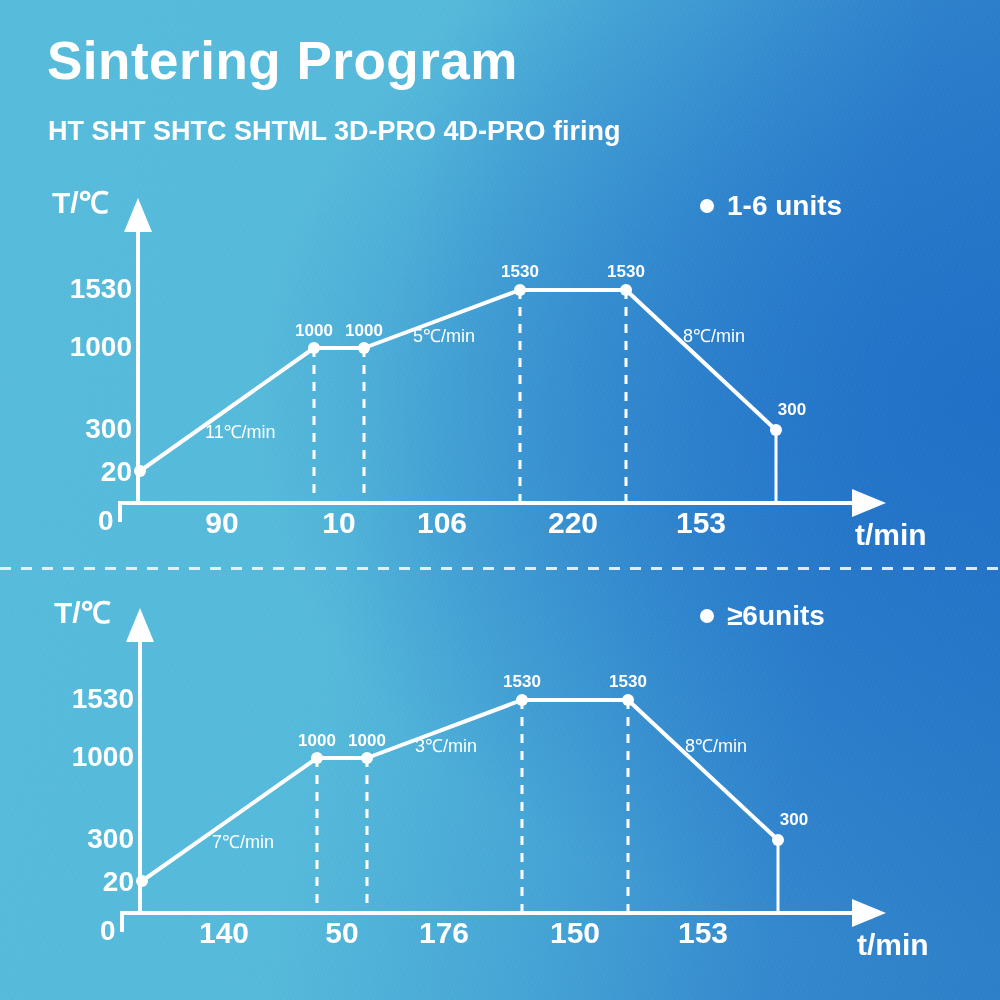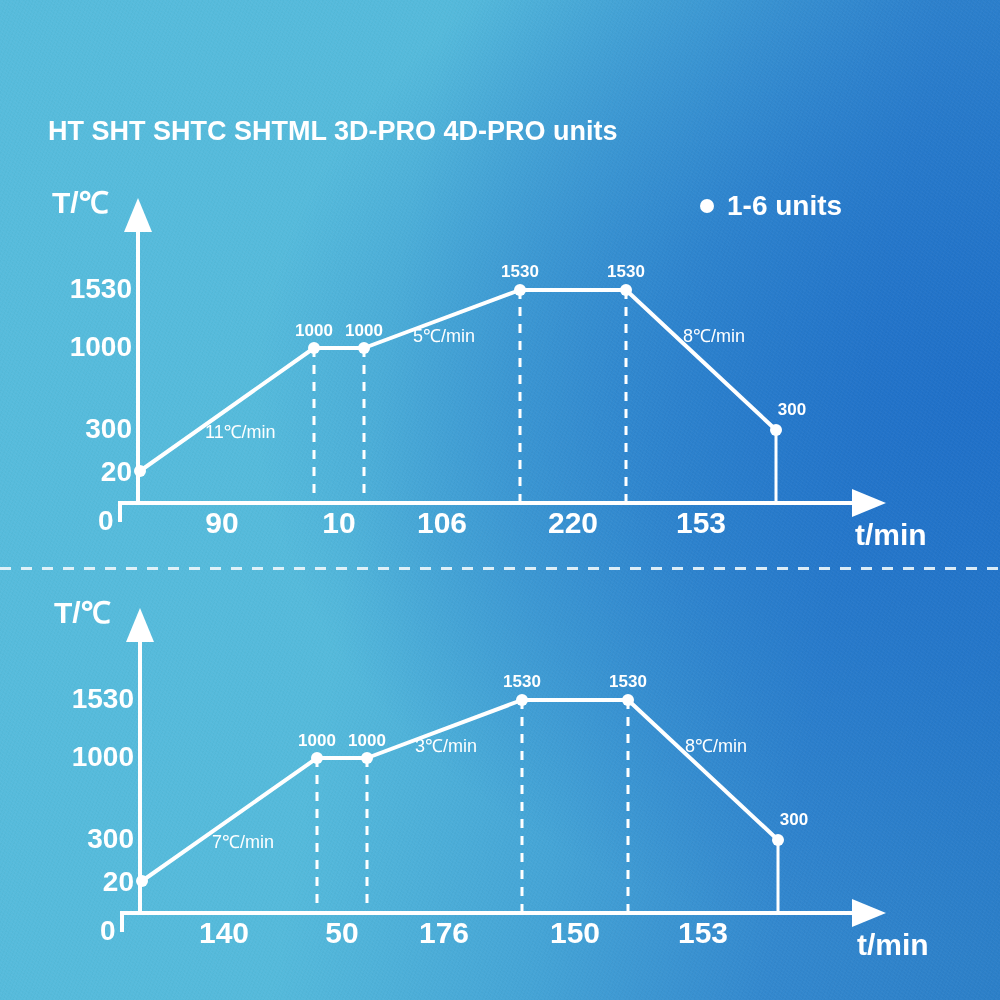--- a/index.html
+++ b/index.html
@@ -66,21 +66,22 @@
   }
 </style>
 </head>
 <body>
 
 <div id="bg"></div>
 <div id="noise"></div>
 
 <div id="root">
 
-  <div class="subtitle">HT SHT SHTC SHTML 3D-PRO 4D-PRO units</div>
+  <div class="title">Sintering Program</div>
+  <div class="subtitle">HT SHT SHTC SHTML 3D-PRO 4D-PRO firing</div>
 
   <div class="divider"></div>
 
   <div class="panel p1">
 
     <svg class="svg-layer" viewBox="0 0 1000 420">
 
       <line x1="138" y1="55" x2="138" y2="333" stroke="#fff" stroke-width="4"></line>
       <polygon points="138,28 124,62 152,62" fill="#fff"></polygon>
 
@@ -182,15 +183,19 @@
     <div class="ylabel pt-label" style="left:277px;top:152px;width:80px;">1000</div>
     <div class="ylabel pt-label" style="left:327px;top:152px;width:80px;">1000</div>
     <div class="ylabel pt-label" style="left:482px;top:93px;width:80px;">1530</div>
     <div class="ylabel pt-label" style="left:588px;top:93px;width:80px;">1530</div>
     <div class="ylabel pt-label" style="left:754px;top:231px;width:80px;">300</div>
 
     <div class="ylabel rate-label" style="left:212px;top:253px;">7℃/min</div>
     <div class="ylabel rate-label" style="left:415px;top:157px;text-align:right;">3℃/min</div>
     <div class="ylabel rate-label" style="left:685px;top:157px;">8℃/min</div>
 
+    <div class="legend" style="left:700px;top:22px;">
+      <span class="dot"></span>
+      <span>≥6units</span>
+    </div>
   </div>
 
 </div>
 
 </body></html>

